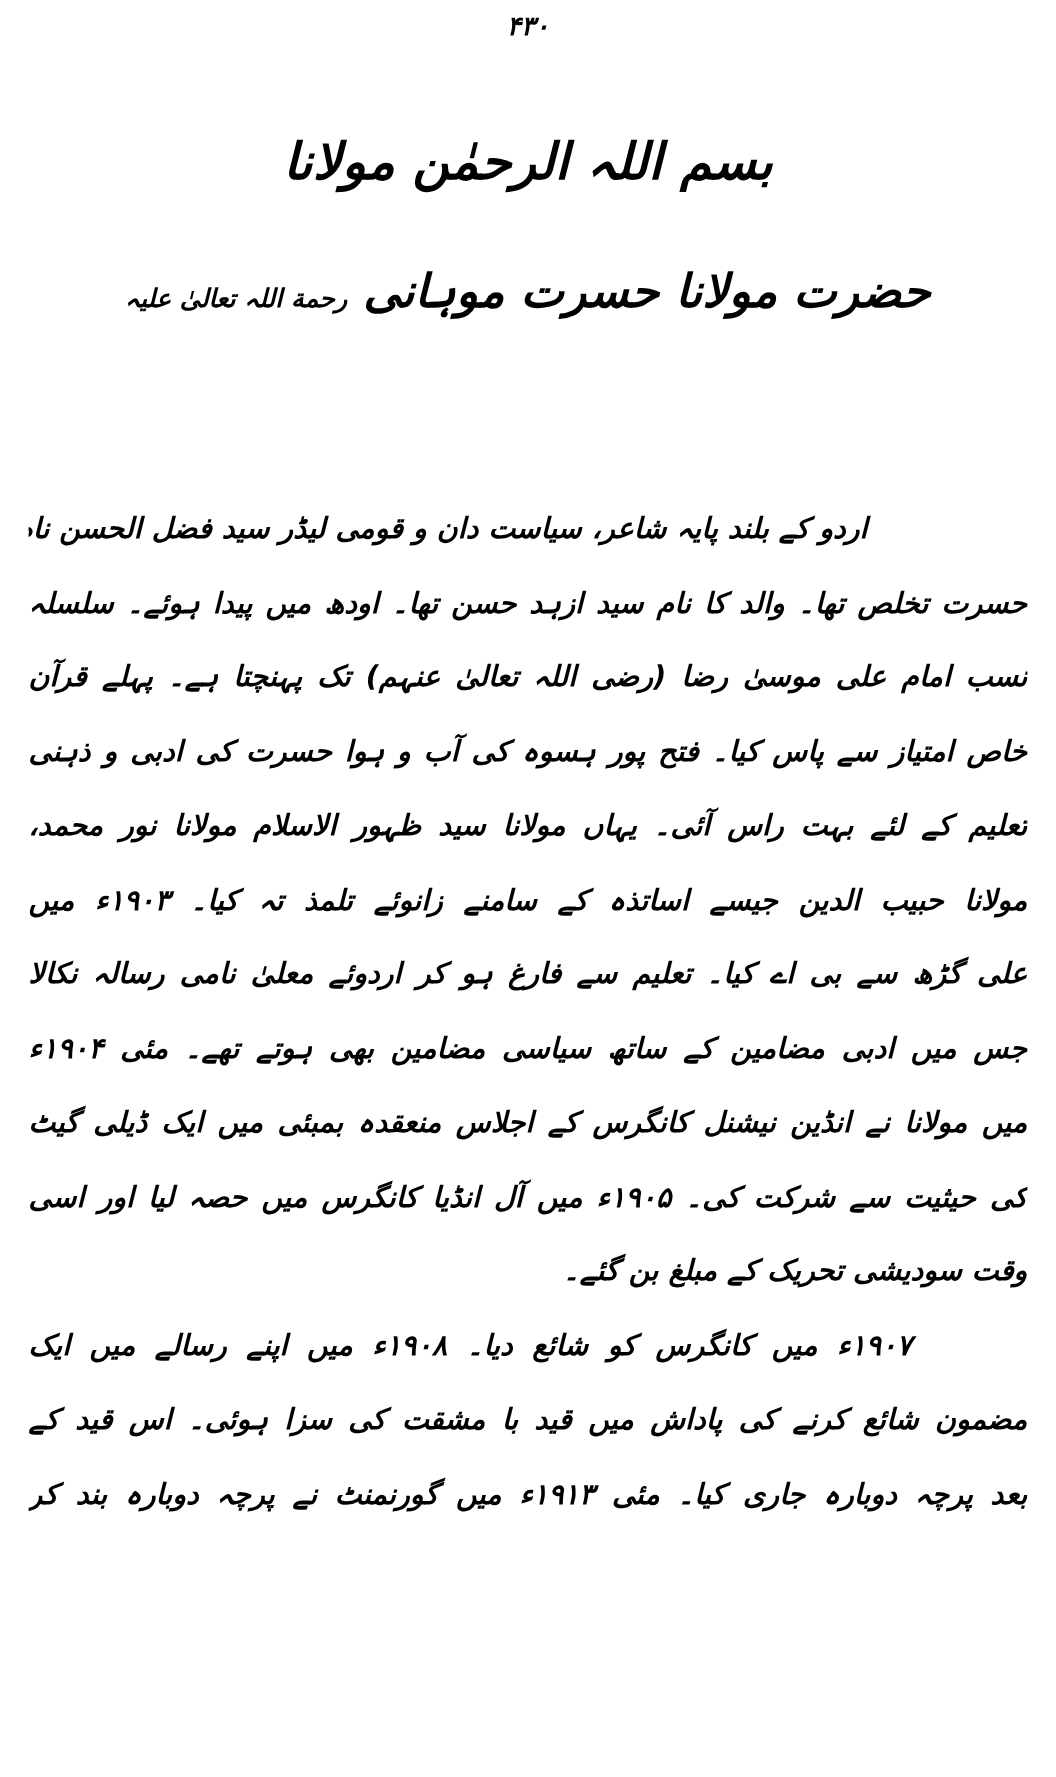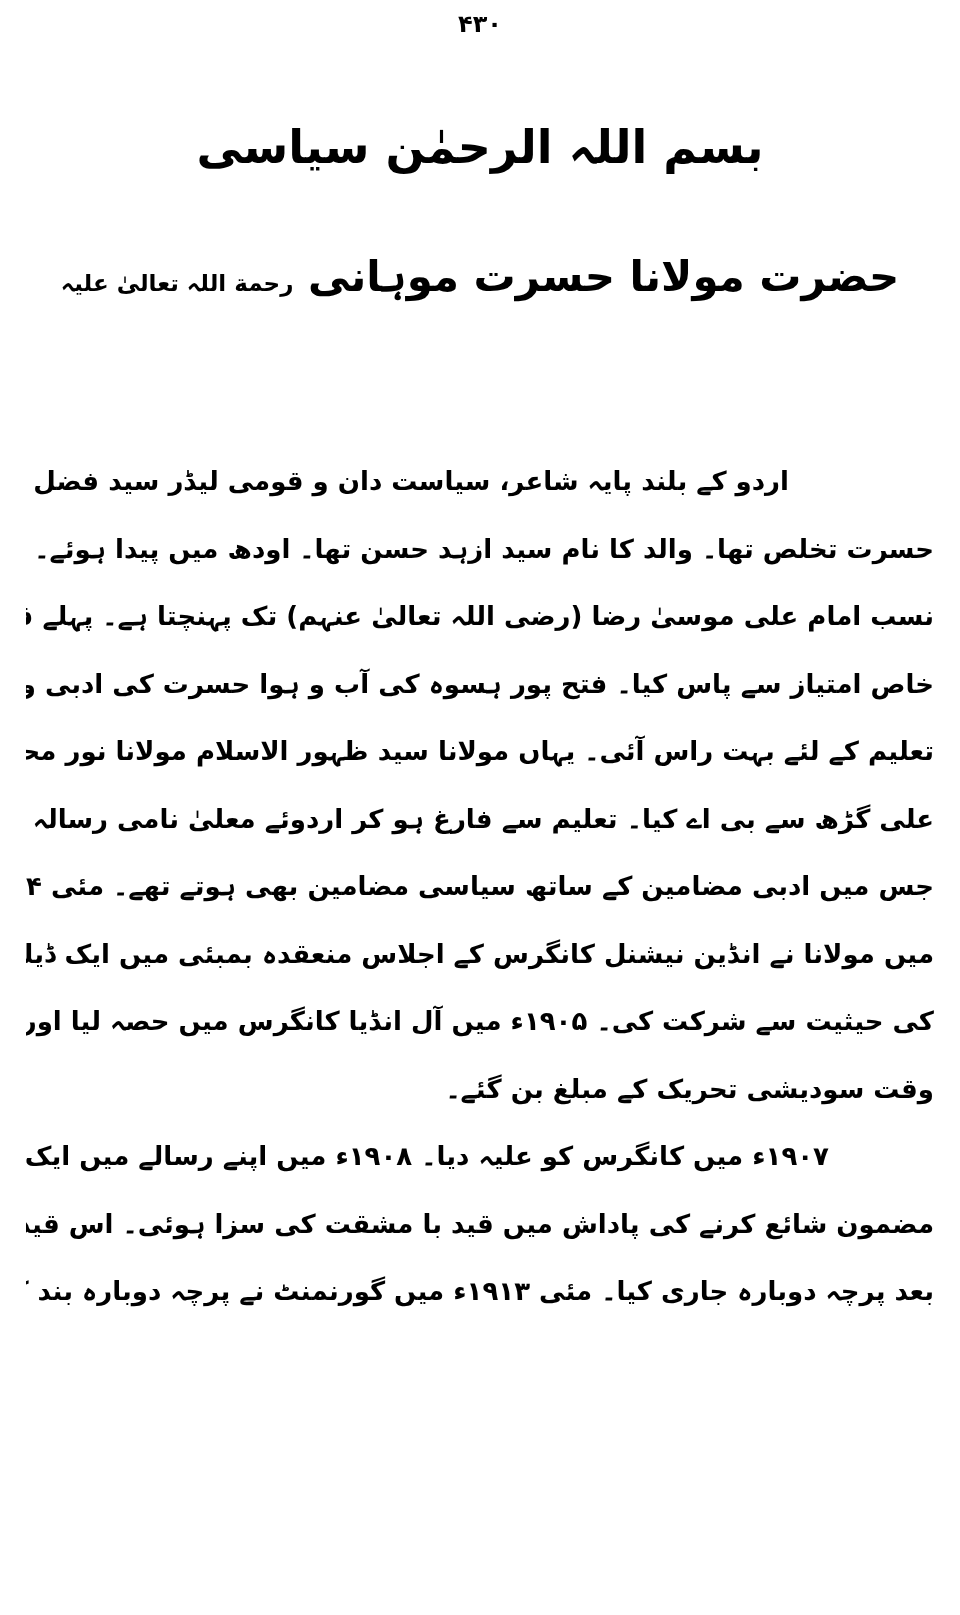--- a/index.html
+++ b/index.html
@@ -9,40 +9,41 @@
   }
   #page {
     position: relative;
     width: 960px;
     height: 1615px;
     background: #ffffff;
     color: #000000;
     font-family: "DejaVu Sans", sans-serif;
     direction: rtl;
     overflow: hidden;
+    font-style: italic;
   }
   .centered {
     position: absolute;
     left: 0;
     width: 100%;
     text-align: center;
   }
   #page-number {
     top: 10px;
     font-size: 24px;
     font-weight: bold;
   }
   #bismillah {
     top: 120px;
     font-size: 46px;
     font-weight: bold;
     letter-spacing: 1px;
   }
   #title-line {
-    top: 252px;
+    top: 240px;
     font-size: 42px;
     font-weight: bold;
     white-space: nowrap;
   }
   #title-honorific {
     font-size: 23px;
     font-weight: bold;
   }
   #dates-line {
     top: 348px;
@@ -77,37 +78,38 @@
     text-align-last: right;
   }
 </style>
 </head>
 <body>
 
 <div id="page">
 
   <div id="page-number" class="centered">۴۳۰</div>
 
-  <div id="bismillah" class="centered">بسم اللہ الرحمٰن سیاسی</div>
+  <div id="bismillah" class="centered">بسم اللہ الرحمٰن مولانا</div>
 
   <div id="title-line" class="centered">
     <span id="title-main">حضرت مولانا حسرت موہانی</span>
     <span id="title-honorific">رحمة اللہ تعالیٰ علیہ</span>
   </div>
 
 
   <div id="body">
     <div class="body-line indent-first">اردو کے بلند پایہ شاعر، سیاست دان و قومی لیڈر سید فضل الحسن نام</div>
     <div class="body-line">حسرت تخلص تھا۔ والد کا نام سید ازہد حسن تھا۔ اودھ میں پیدا ہوئے۔ سلسلہ</div>
     <div class="body-line">نسب امام علی موسیٰ رضا (رضی اللہ تعالیٰ عنہم) تک پہنچتا ہے۔ پہلے قرآن</div>
     <div class="body-line">خاص امتیاز سے پاس کیا۔ فتح پور ہسوہ کی آب و ہوا حسرت کی ادبی و ذہنی</div>
     <div class="body-line">تعلیم کے لئے بہت راس آئی۔ یہاں مولانا سید ظہور الاسلام مولانا نور محمد،</div>
+    <div class="body-line">مولانا حبیب الدین جیسے اساتذہ کے سامنے زانوئے تلمذ تہ کیا۔ ۱۹۰۳ء میں</div>
     <div class="body-line">علی گڑھ سے بی اے کیا۔ تعلیم سے فارغ ہو کر اردوئے معلیٰ نامی رسالہ نکالا</div>
     <div class="body-line">جس میں ادبی مضامین کے ساتھ سیاسی مضامین بھی ہوتے تھے۔ مئی ۱۹۰۴ء</div>
     <div class="body-line">میں مولانا نے انڈین نیشنل کانگرس کے اجلاس منعقدہ بمبئی میں ایک ڈیلی گیٹ</div>
     <div class="body-line">کی حیثیت سے شرکت کی۔ ۱۹۰۵ء میں آل انڈیا کانگرس میں حصہ لیا اور اسی</div>
     <div class="body-line para-end">وقت سودیشی تحریک کے مبلغ بن گئے۔</div>
-    <div class="body-line indent-para2">۱۹۰۷ء میں کانگرس کو علیہ دیا۔ ۱۹۰۸ء میں اپنے رسالے میں ایک</div>
+    <div class="body-line indent-para2">۱۹۰۷ء میں کانگرس کو شائع دیا۔ ۱۹۰۸ء میں اپنے رسالے میں ایک</div>
     <div class="body-line">مضمون شائع کرنے کی پاداش میں قید با مشقت کی سزا ہوئی۔ اس قید کے</div>
     <div class="body-line">بعد پرچہ دوبارہ جاری کیا۔ مئی ۱۹۱۳ء میں گورنمنٹ نے پرچہ دوبارہ بند کر</div>
   </div>
 
 </div>
 
 </body></html>

